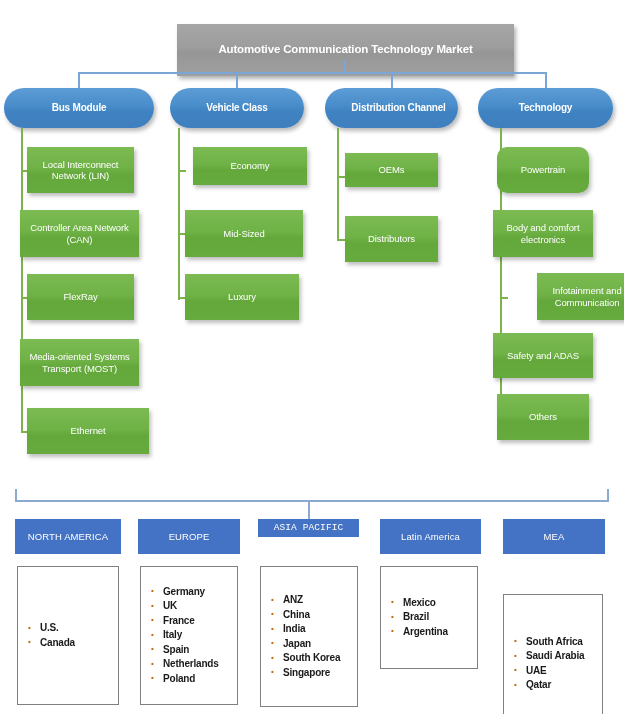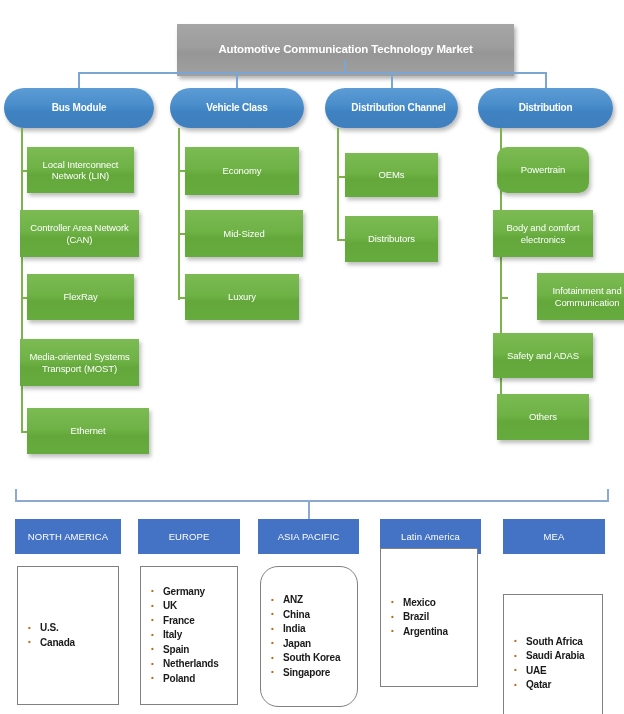--- a/index.html
+++ b/index.html
@@ -110,49 +110,49 @@
   <div class="ln" style="left:236px;top:72px;width:1.5px;height:17px;"></div>
   <div class="ln" style="left:391px;top:72px;width:1.5px;height:17px;"></div>
   <div class="ln" style="left:545px;top:72px;width:1.5px;height:17px;"></div>
 
   <div class="box cat-node" style="left:4px;top:88px;width:150px;height:40px;">Bus Module</div>
 
   <div class="box cat-node" style="left:170px;top:88px;width:134px;height:40px;">Vehicle Class</div>
 
   <div class="box cat-node" style="left:325px;top:88px;width:133px;height:40px;padding-left:14px;">Distribution Channel</div>
 
-  <div class="box cat-node" style="left:478px;top:88px;width:135px;height:40px;">Distribution</div>
+  <div class="box cat-node" style="left:478px;top:88px;width:135px;height:40px;">Technology</div>
 
   <div class="ln-g" style="left:21px;top:128px;width:2px;height:305px;"></div>
   <div class="ln-g" style="left:21px;top:170px;width:7px;height:1.5px;"></div>
   <div class="ln-g" style="left:21px;top:233px;width:7px;height:1.5px;"></div>
   <div class="ln-g" style="left:21px;top:297px;width:7px;height:1.5px;"></div>
   <div class="ln-g" style="left:21px;top:363px;width:7px;height:1.5px;"></div>
   <div class="ln-g" style="left:21px;top:431px;width:7px;height:1.5px;"></div>
 
   <div class="box leaf-node" style="left:27px;top:147px;width:107px;height:46px;">Local Interconnect Network (LIN)</div>
   <div class="box leaf-node" style="left:20px;top:210px;width:119px;height:47px;">Controller Area Network (CAN)</div>
   <div class="box leaf-node" style="left:27px;top:274px;width:107px;height:46px;">FlexRay</div>
   <div class="box leaf-node" style="left:20px;top:339px;width:119px;height:47px;">Media-oriented Systems Transport (MOST)</div>
   <div class="box leaf-node" style="left:27px;top:408px;width:122px;height:46px;">Ethernet</div>
 
   <div class="ln-g" style="left:178px;top:128px;width:2px;height:172px;"></div>
   <div class="ln-g" style="left:178px;top:170px;width:8px;height:1.5px;"></div>
   <div class="ln-g" style="left:178px;top:233px;width:8px;height:1.5px;"></div>
   <div class="ln-g" style="left:178px;top:297px;width:8px;height:1.5px;"></div>
 
-  <div class="box leaf-node" style="left:185px;top:147px;width:114px;height:48px;">Economy</div>
+  <div class="box leaf-node" style="left:193px;top:147px;width:114px;height:38px;">Economy</div>
   <div class="box leaf-node" style="left:185px;top:210px;width:118px;height:47px;">Mid-Sized</div>
   <div class="box leaf-node" style="left:185px;top:274px;width:114px;height:46px;">Luxury</div>
 
   <div class="ln-g" style="left:337px;top:128px;width:2px;height:112px;"></div>
   <div class="ln-g" style="left:337px;top:176px;width:9px;height:1.5px;"></div>
   <div class="ln-g" style="left:337px;top:239px;width:9px;height:1.5px;"></div>
 
-  <div class="box leaf-node" style="left:345px;top:153px;width:93px;height:44px;">OEMs</div>
+  <div class="box leaf-node" style="left:345px;top:153px;width:93px;height:34px;">OEMs</div>
   <div class="box leaf-node" style="left:345px;top:216px;width:93px;height:46px;">Distributors</div>
 
   <div class="ln-g" style="left:500px;top:128px;width:2px;height:290px;"></div>
   <div class="ln-g" style="left:500px;top:170px;width:8px;height:1.5px;"></div>
   <div class="ln-g" style="left:500px;top:233px;width:8px;height:1.5px;"></div>
   <div class="ln-g" style="left:500px;top:297px;width:8px;height:1.5px;"></div>
   <div class="ln-g" style="left:500px;top:355px;width:8px;height:1.5px;"></div>
   <div class="ln-g" style="left:500px;top:417px;width:8px;height:1.5px;"></div>
 
   <div class="box leaf-node" style="left:497px;top:147px;width:92px;height:46px;border-radius:10px;">Powertrain</div>
@@ -161,21 +161,21 @@
   <div class="box leaf-node" style="left:493px;top:333px;width:100px;height:45px;">Safety and ADAS</div>
   <div class="box leaf-node" style="left:497px;top:394px;width:92px;height:46px;">Others</div>
 
   <div class="ln-b" style="left:15px;top:500px;width:594px;height:1.5px;"></div>
   <div class="ln-b" style="left:15px;top:489px;width:1.5px;height:12px;"></div>
   <div class="ln-b" style="left:607px;top:489px;width:1.5px;height:12px;"></div>
   <div class="ln-b" style="left:308px;top:500px;width:1.5px;height:19px;"></div>
 
   <div class="box region-node" style="left:15px;top:519px;width:106px;height:35px;">NORTH AMERICA</div>
   <div class="box region-node" style="left:138px;top:519px;width:102px;height:35px;">EUROPE</div>
-  <div class="box region-node" style="left:258px;top:519px;width:101px;height:35px;">ASIA PACIFIC</div>
+  <div class="box region-node" style="left:258px;top:519px;width:101px;height:18px;font-family:Liberation Mono, monospace;">ASIA PACIFIC</div>
   <div class="box region-node" style="left:380px;top:519px;width:101px;height:35px;">Latin America</div>
   <div class="box region-node" style="left:503px;top:519px;width:102px;height:35px;">MEA</div>
 
   <div class="region-list" style="left:17px;top:566px;width:102px;height:139px;">
     <ul>
       <li>U.S.</li>
       <li>Canada</li>
     </ul>
   </div>
 
@@ -184,32 +184,32 @@
       <li>Germany</li>
       <li>UK</li>
       <li>France</li>
       <li>Italy</li>
       <li>Spain</li>
       <li>Netherlands</li>
       <li>Poland</li>
     </ul>
   </div>
 
-  <div class="region-list" style="left:260px;top:566px;width:98px;height:141px;border-radius:18px;">
+  <div class="region-list" style="left:260px;top:566px;width:98px;height:141px;">
     <ul>
       <li>ANZ</li>
       <li>China</li>
       <li>India</li>
       <li>Japan</li>
       <li>South Korea</li>
       <li>Singapore</li>
     </ul>
   </div>
 
-  <div class="region-list" style="left:380px;top:548px;width:98px;height:139px;">
+  <div class="region-list" style="left:380px;top:566px;width:98px;height:103px;">
     <ul>
       <li>Mexico</li>
       <li>Brazil</li>
       <li>Argentina</li>
     </ul>
   </div>
 
   <div class="region-list" style="left:503px;top:566px;width:100px;height:139px;margin-top:28px;">
     <ul>
       <li>South Africa</li>

